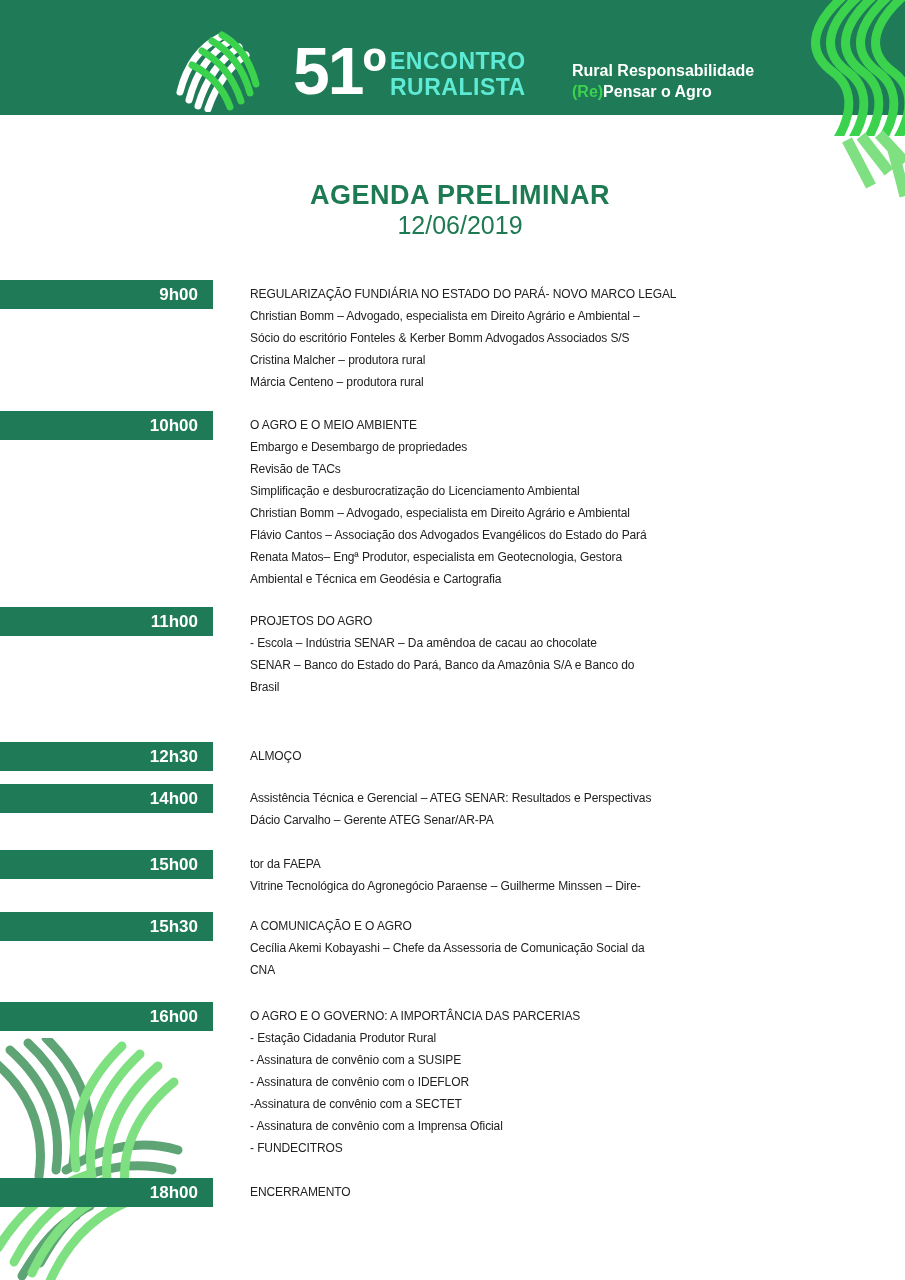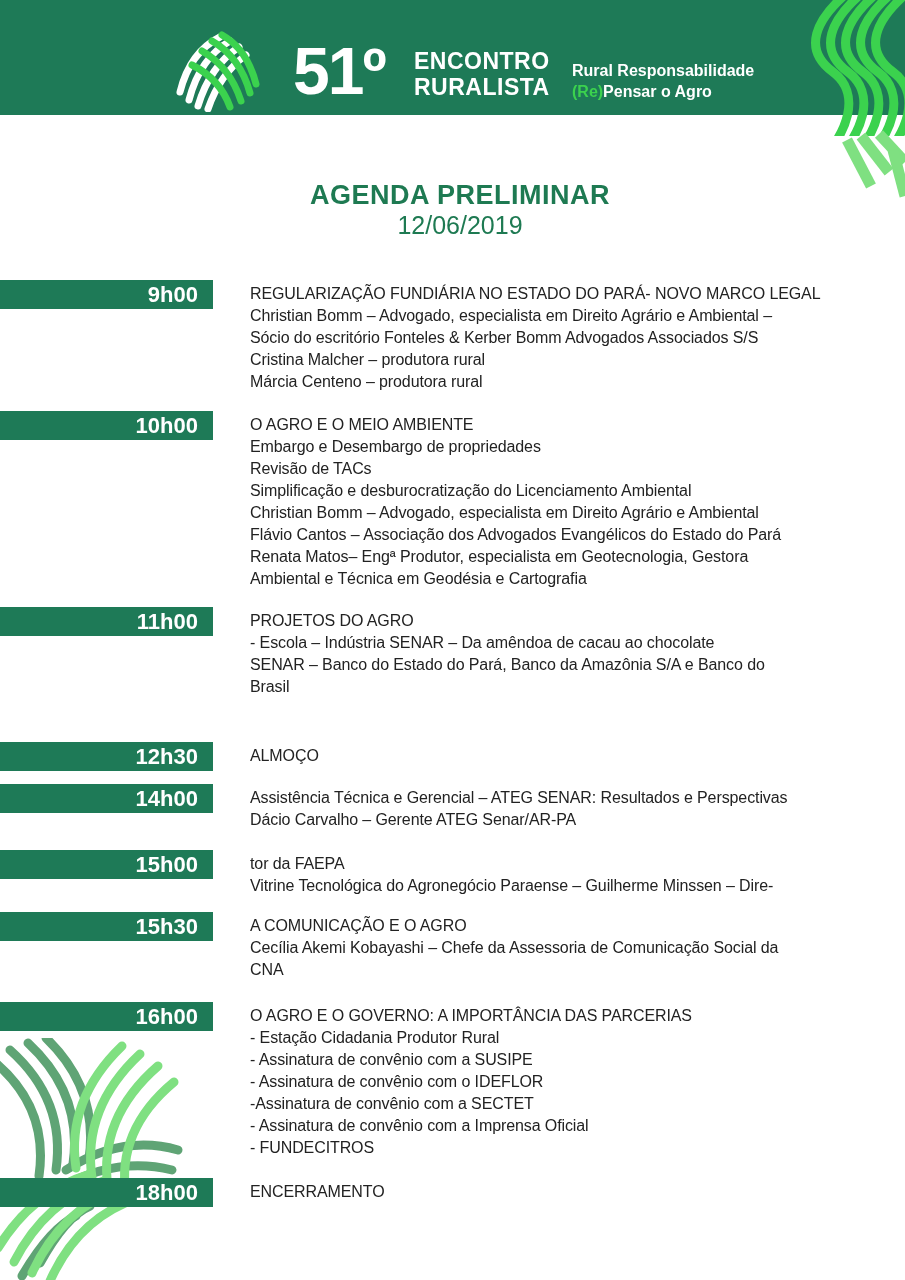--- a/index.html
+++ b/index.html
@@ -22,21 +22,21 @@
     background:var(--brand-green);
     padding-left:20px;
   }
   .logo-svg{position:absolute;left:170px;top:28px;width:98px;height:84px;}
   .edition{
     position:absolute;left:293px;top:36px;
     color:#ffffff;font-weight:bold;font-size:66px;line-height:70px;letter-spacing:-2px;
   }
   .event-name{
     position:absolute;left:390px;top:48px;
-    color:#ffffff;font-weight:bold;font-size:23px;line-height:26px;letter-spacing:0.5px;margin-left:24px;
+    color:#5eead4;font-weight:bold;font-size:23px;line-height:26px;letter-spacing:0.5px;
   }
   .tagline{
     position:absolute;left:572px;top:60px;
     color:#ffffff;font-weight:bold;font-size:16px;line-height:21px;
   }
   .tagline .re{color:var(--accent-green);text-align:center;}
   .deco-topright{position:absolute;right:0;top:0;width:140px;height:200px;z-index:3;}
   
   .agenda-heading{
     position:absolute;left:0;top:180px;width:920px;text-align:center;
@@ -48,24 +48,24 @@
     color:var(--heading-green);font-size:25px;line-height:30px;
   }
   
   .row{position:absolute;left:0;width:905px;z-index:2;}
   .badge{
     position:absolute;left:0;top:0;width:213px;height:29px;
     background:var(--brand-green);
     display:flex;align-items:center;justify-content:flex-end;
     padding-right:15px;box-sizing:border-box;
   }
-  .badge-text{color:#ffffff;font-weight:bold;font-size:22px;}
+  .badge-text{color:#ffffff;font-weight:bold;font-size:17px;}
   .lines{position:absolute;left:250px;top:3px;width:645px;}
   .line{
-    font-size:16px;line-height:22px;color:var(--text);
+    font-size:12px;line-height:22px;color:var(--text);
     white-space:nowrap;letter-spacing:-0.1px;
   }
   
   .deco-bottomleft{position:absolute;left:-30px;top:1038px;width:235px;height:245px;z-index:1;}
 </style>
 </head>
 <body>
 
 <div class="page">
 

